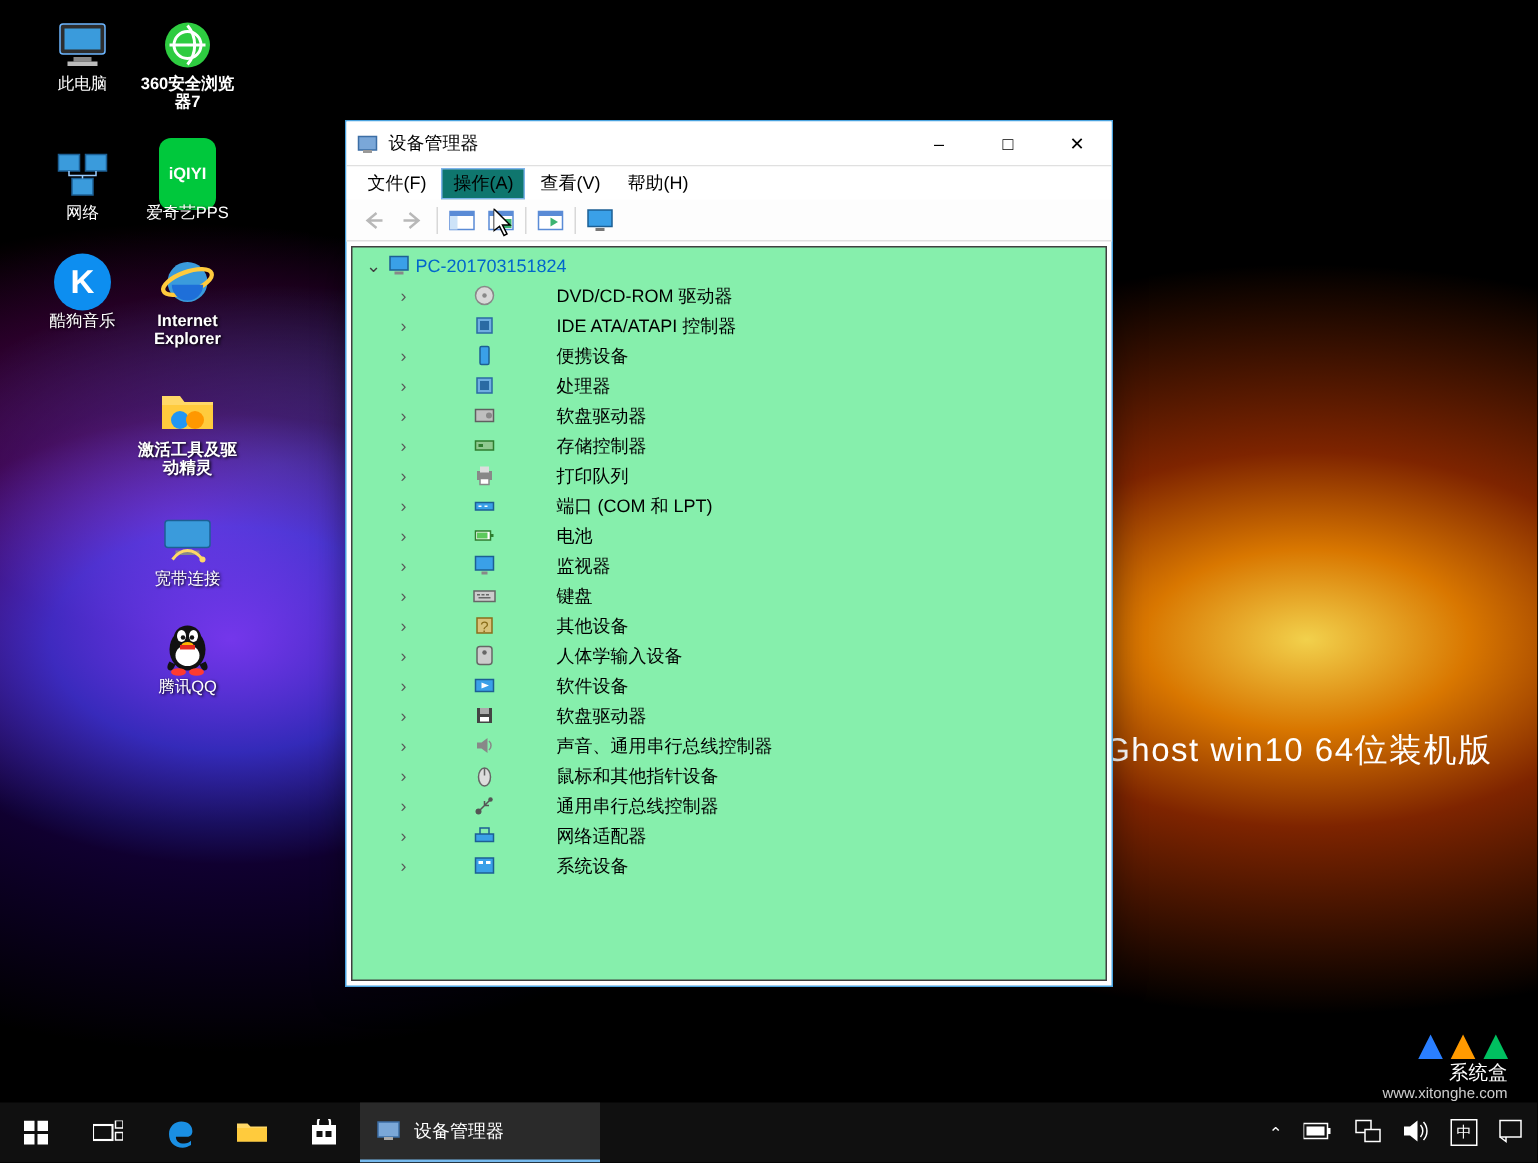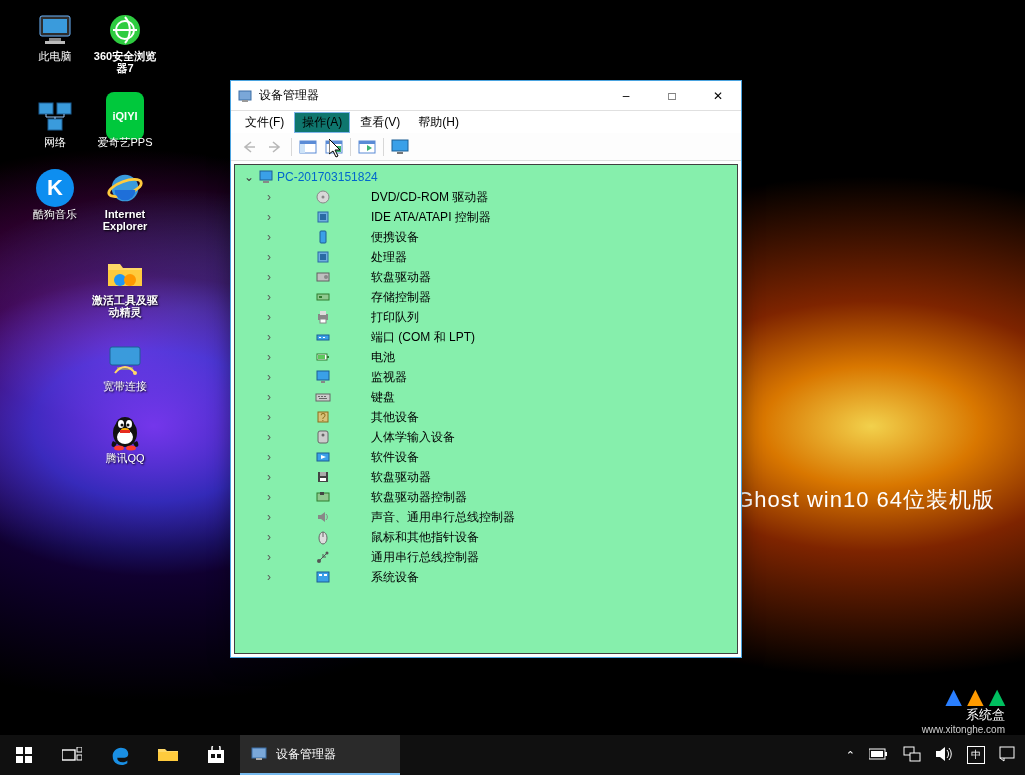--- a/index.html
+++ b/index.html
@@ -422,30 +422,20 @@
               <rect x="5" y="3" width="6" height="4" fill="#aaa"></rect>
               <rect x="5" y="9" width="6" height="3" fill="#fff"></rect>
             </svg>
           </span>
           <span class="tlbl">软盘驱动器</span>
         </div>
         <div class="tree-row node-row">
           <span class="expander"></span>
           <span class="ticon">
             <svg width="16" height="16">
-              <rect x="2" y="4" width="12" height="8" fill="#8fc98f" stroke="#2f7d2f"></rect>
-              <rect x="5" y="3" width="4" height="3" fill="#444"></rect>
-            </svg>
-          </span>
-          <span class="tlbl">软盘驱动器控制器</span>
-        </div>
-        <div class="tree-row node-row">
-          <span class="expander"></span>
-          <span class="ticon">
-            <svg width="16" height="16">
               <polygon points="3,6 6,6 10,3 10,13 6,10 3,10" fill="#888"></polygon>
               <path d="M11 5a4 4 0 010 6" stroke="#888" fill="none"></path>
             </svg>
           </span>
           <span class="tlbl">声音、通用串行总线控制器</span>
         </div>
         <div class="tree-row node-row">
           <span class="expander"></span>
           <span class="ticon">
             <svg width="16" height="16">
@@ -458,20 +448,30 @@
         <div class="tree-row node-row">
           <span class="expander"></span>
           <span class="ticon">
             <svg width="16" height="16">
               <circle cx="4" cy="12" r="2" fill="#555"></circle>
               <path d="M4 12L12 4M8 8l3 0M8 8l0-3" stroke="#555" fill="none"></path>
               <circle cx="12" cy="4" r="1.5" fill="#555"></circle>
             </svg>
           </span>
           <span class="tlbl">通用串行总线控制器</span>
+        </div>
+        <div class="tree-row node-row">
+          <span class="expander"></span>
+          <span class="ticon">
+            <svg width="16" height="16">
+              <rect x="2" y="7" width="12" height="5" fill="#3aa0e8" stroke="#1c5f94"></rect>
+              <path d="M5 7V3h6v4" stroke="#1c5f94" fill="none"></path>
+            </svg>
+          </span>
+          <span class="tlbl">网络适配器</span>
         </div>
         <div class="tree-row node-row">
           <span class="expander"></span>
           <span class="ticon">
             <svg width="16" height="16">
               <rect x="2" y="3" width="12" height="10" fill="#3aa0e8" stroke="#1c5f94"></rect>
               <rect x="4" y="5" width="3" height="2" fill="#fff"></rect>
               <rect x="9" y="5" width="3" height="2" fill="#fff"></rect>
             </svg>
           </span>

